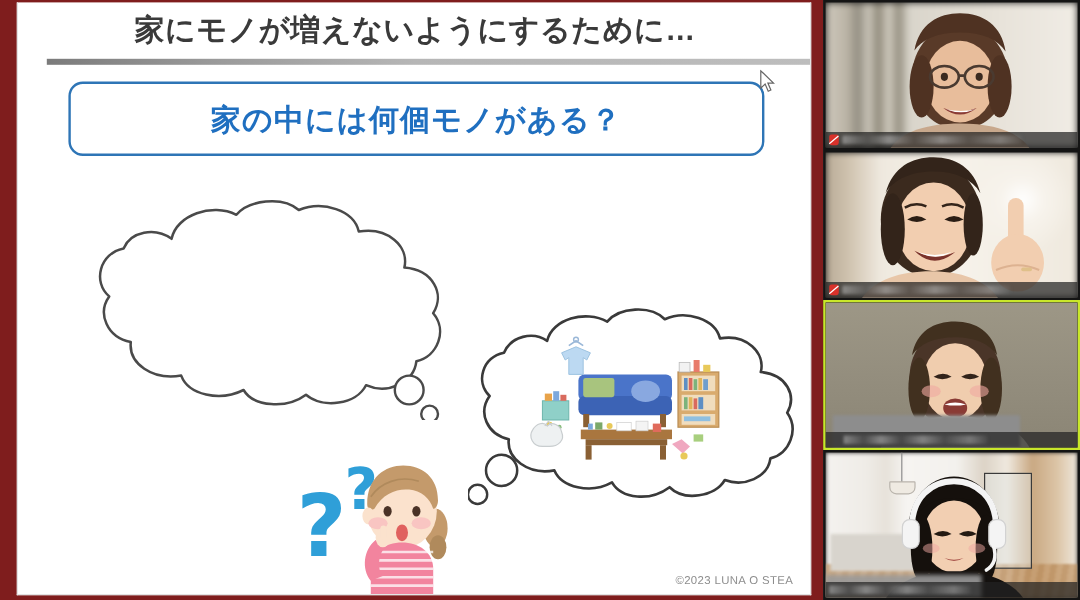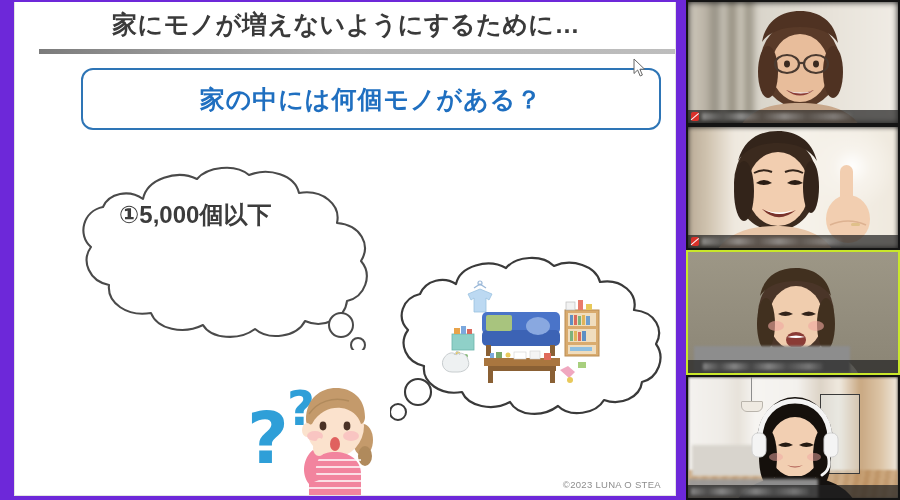--- a/index.html
+++ b/index.html
@@ -18,21 +18,21 @@
     height: 500px;
     background: #ffffff;
     display: flex;
   }
 
   
   #slide-stage {
     position: relative;
     width: 686px;
     height: 500px;
-    background: #6d28d9;
+    background: #7f1d1d;
     overflow: hidden;
   }
 
   #slide {
     position: absolute;
     left: 14px;
     top: 2px;
     width: 662px;
     height: 494px;
     background: #ffffff;
@@ -70,21 +70,20 @@
     left: 42px;
     top: 66px;
     width: 580px;
     height: 62px;
     border: 2.5px solid #2e75b6;
     border-radius: 12px;
     background: #ffffff;
     display: flex;
     align-items: center;
     justify-content: center;
-    margin-left: 24px;
   }
 
   .question-box-text {
     font-size: 25px;
     font-weight: 700;
     color: #1f6fc0;
     letter-spacing: 1px;
     white-space: nowrap;
   }
 
@@ -324,21 +323,20 @@
                    C196 2 222 10 226 28 C250 24 268 40 264 58
                    C288 60 298 80 288 96 C300 110 292 132 274 136
                    C272 154 250 164 232 156 C224 172 196 176 182 164
                    C166 176 138 174 130 160 C110 170 84 164 78 148
                    C54 152 34 138 36 120 C16 116 8 96 18 82
                    C4 70 10 46 30 42 C36 28 56 24 70 34 Z" fill="#ffffff" stroke="#4a4a4a" stroke-width="2.1" stroke-linejoin="round"></path>
           <circle cx="268" cy="160" r="12" fill="#ffffff" stroke="#4a4a4a" stroke-width="2"></circle>
           <circle cx="285" cy="180" r="7" fill="#ffffff" stroke="#4a4a4a" stroke-width="2"></circle>
         </svg>
         <div class="cloud-left-text">
-          <span>①5,000個以下</span>
         </div>
       </div>
 
       <div class="cloud-right">
         <svg width="285" height="170" viewBox="0 0 285 170">
           <path d="M66 30 C70 12 98 4 116 14 C126 2 152 0 164 12
                    C182 4 206 12 210 28 C232 24 248 40 244 56
                    C266 58 274 76 266 90 C276 104 268 124 252 128
                    C250 144 230 152 214 146 C206 160 180 164 168 152
                    C152 164 128 162 120 148 C102 158 78 152 72 138

